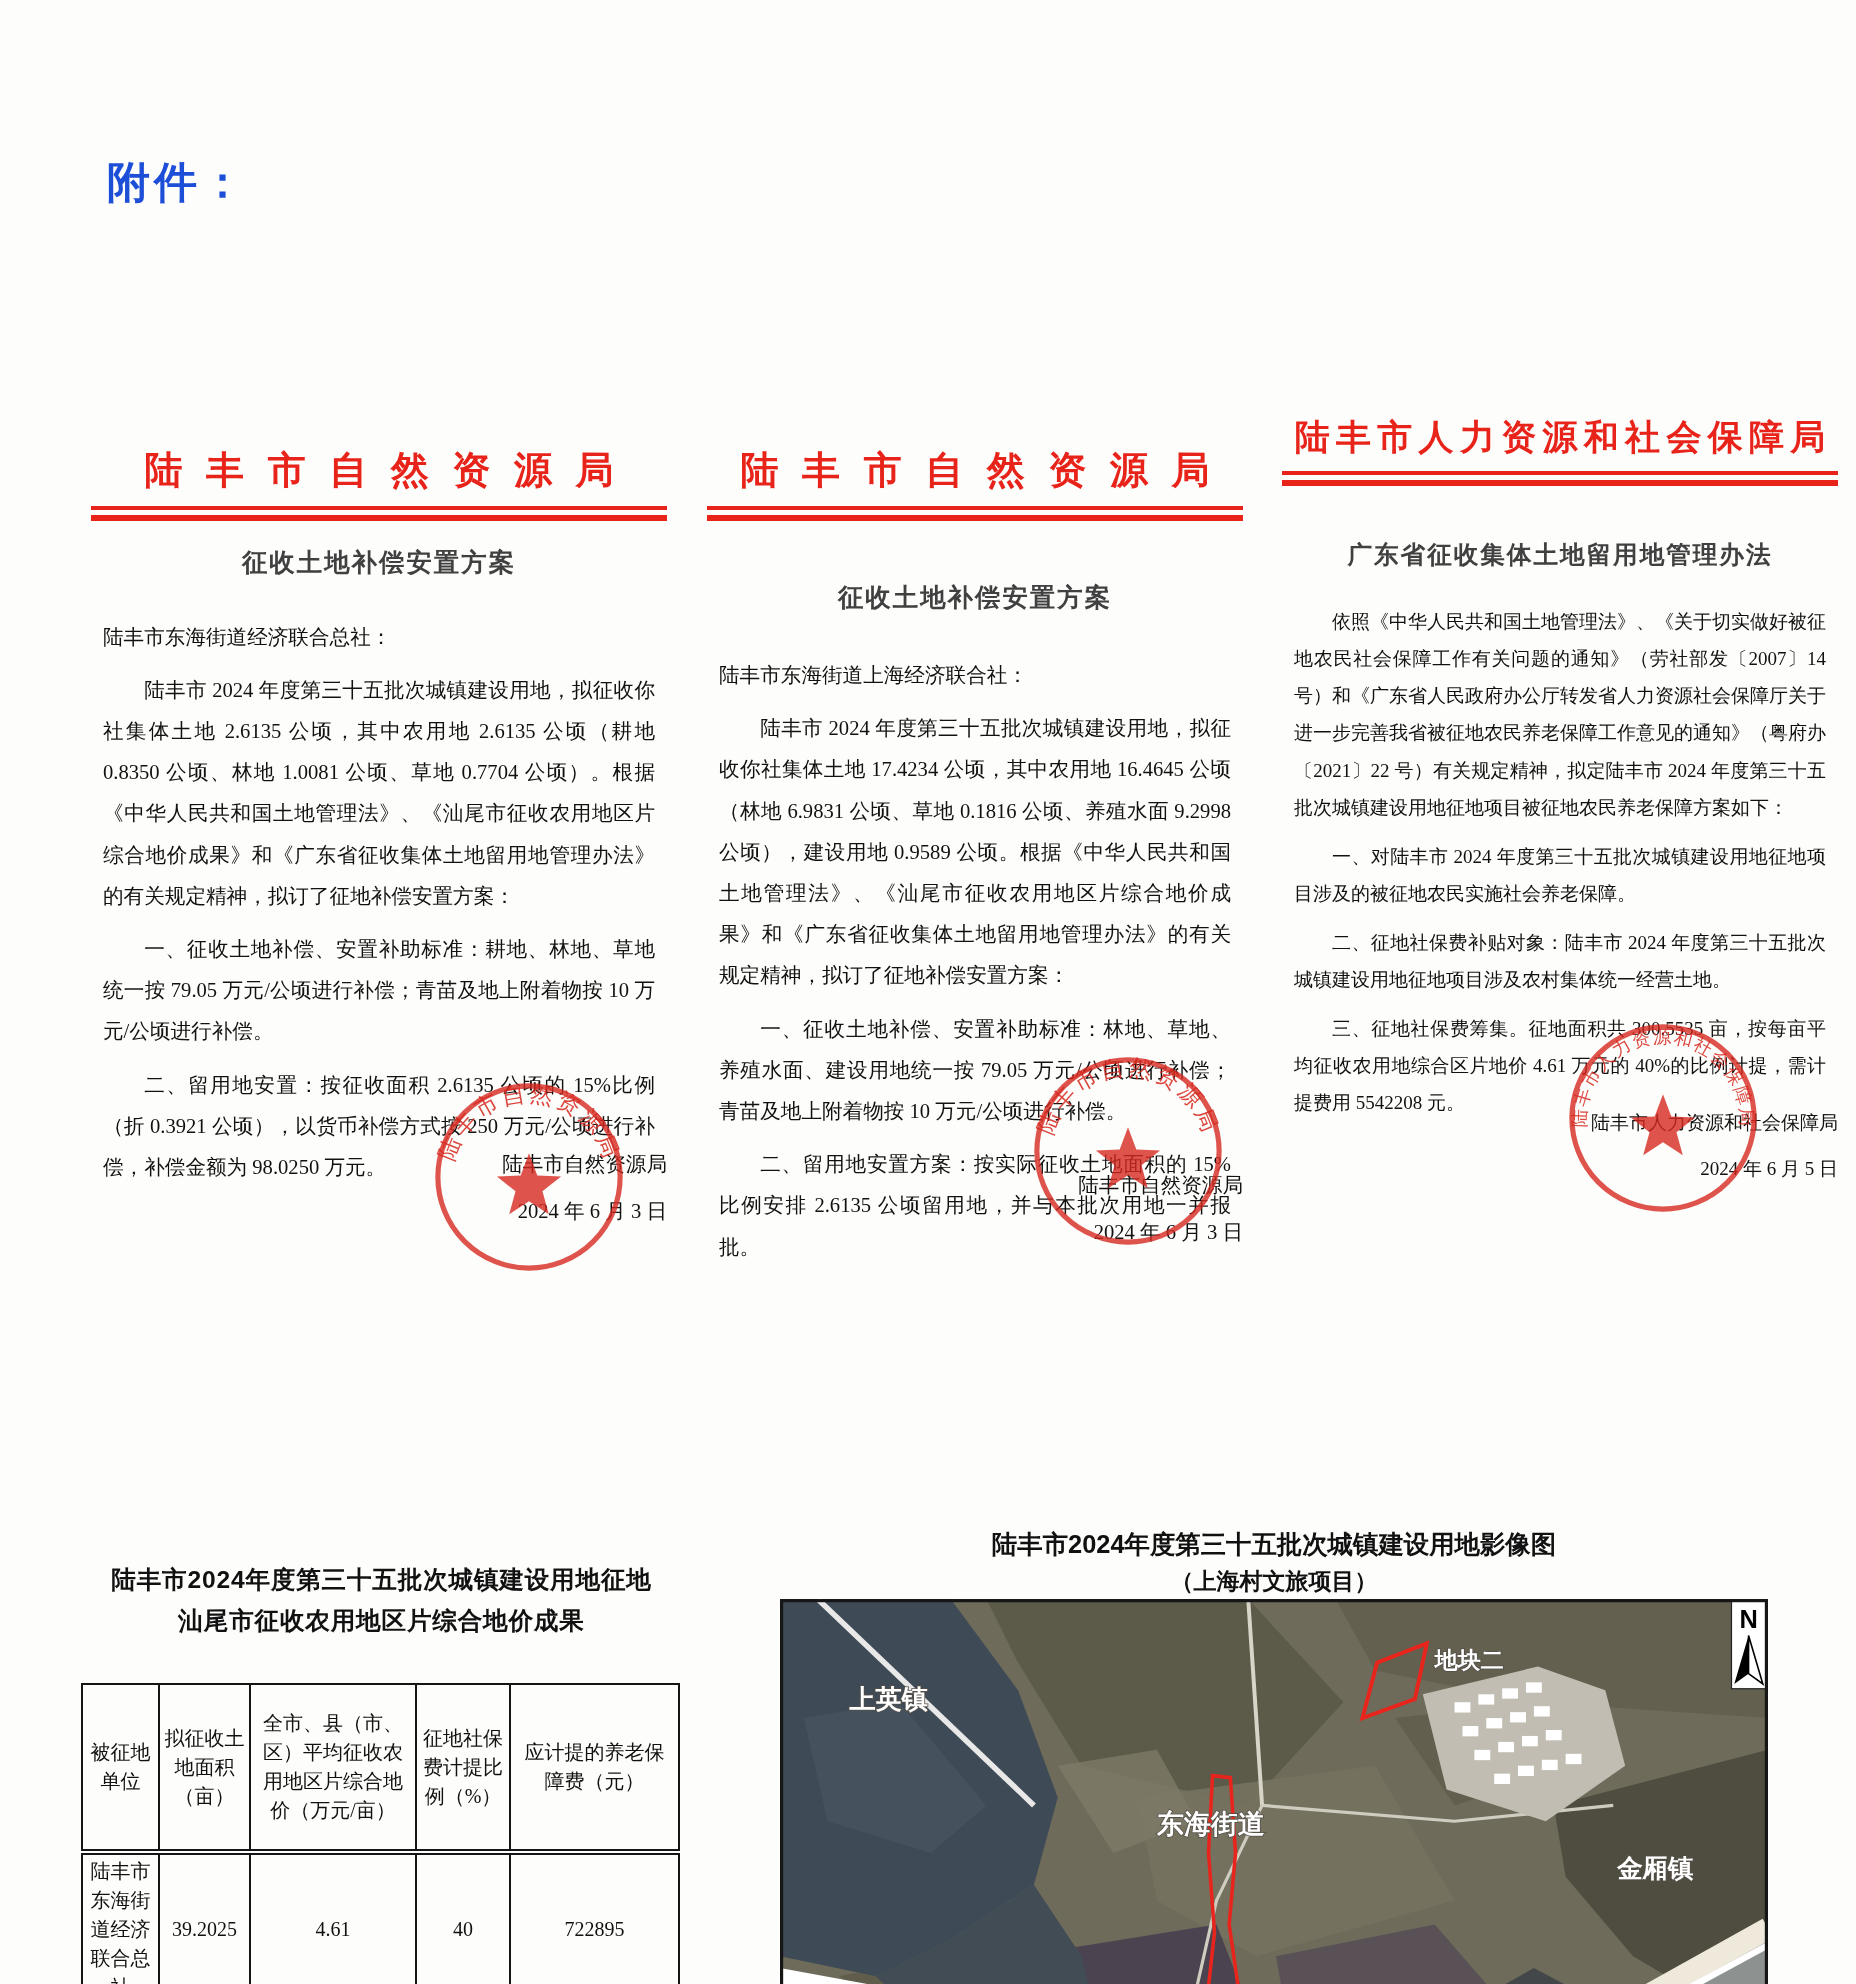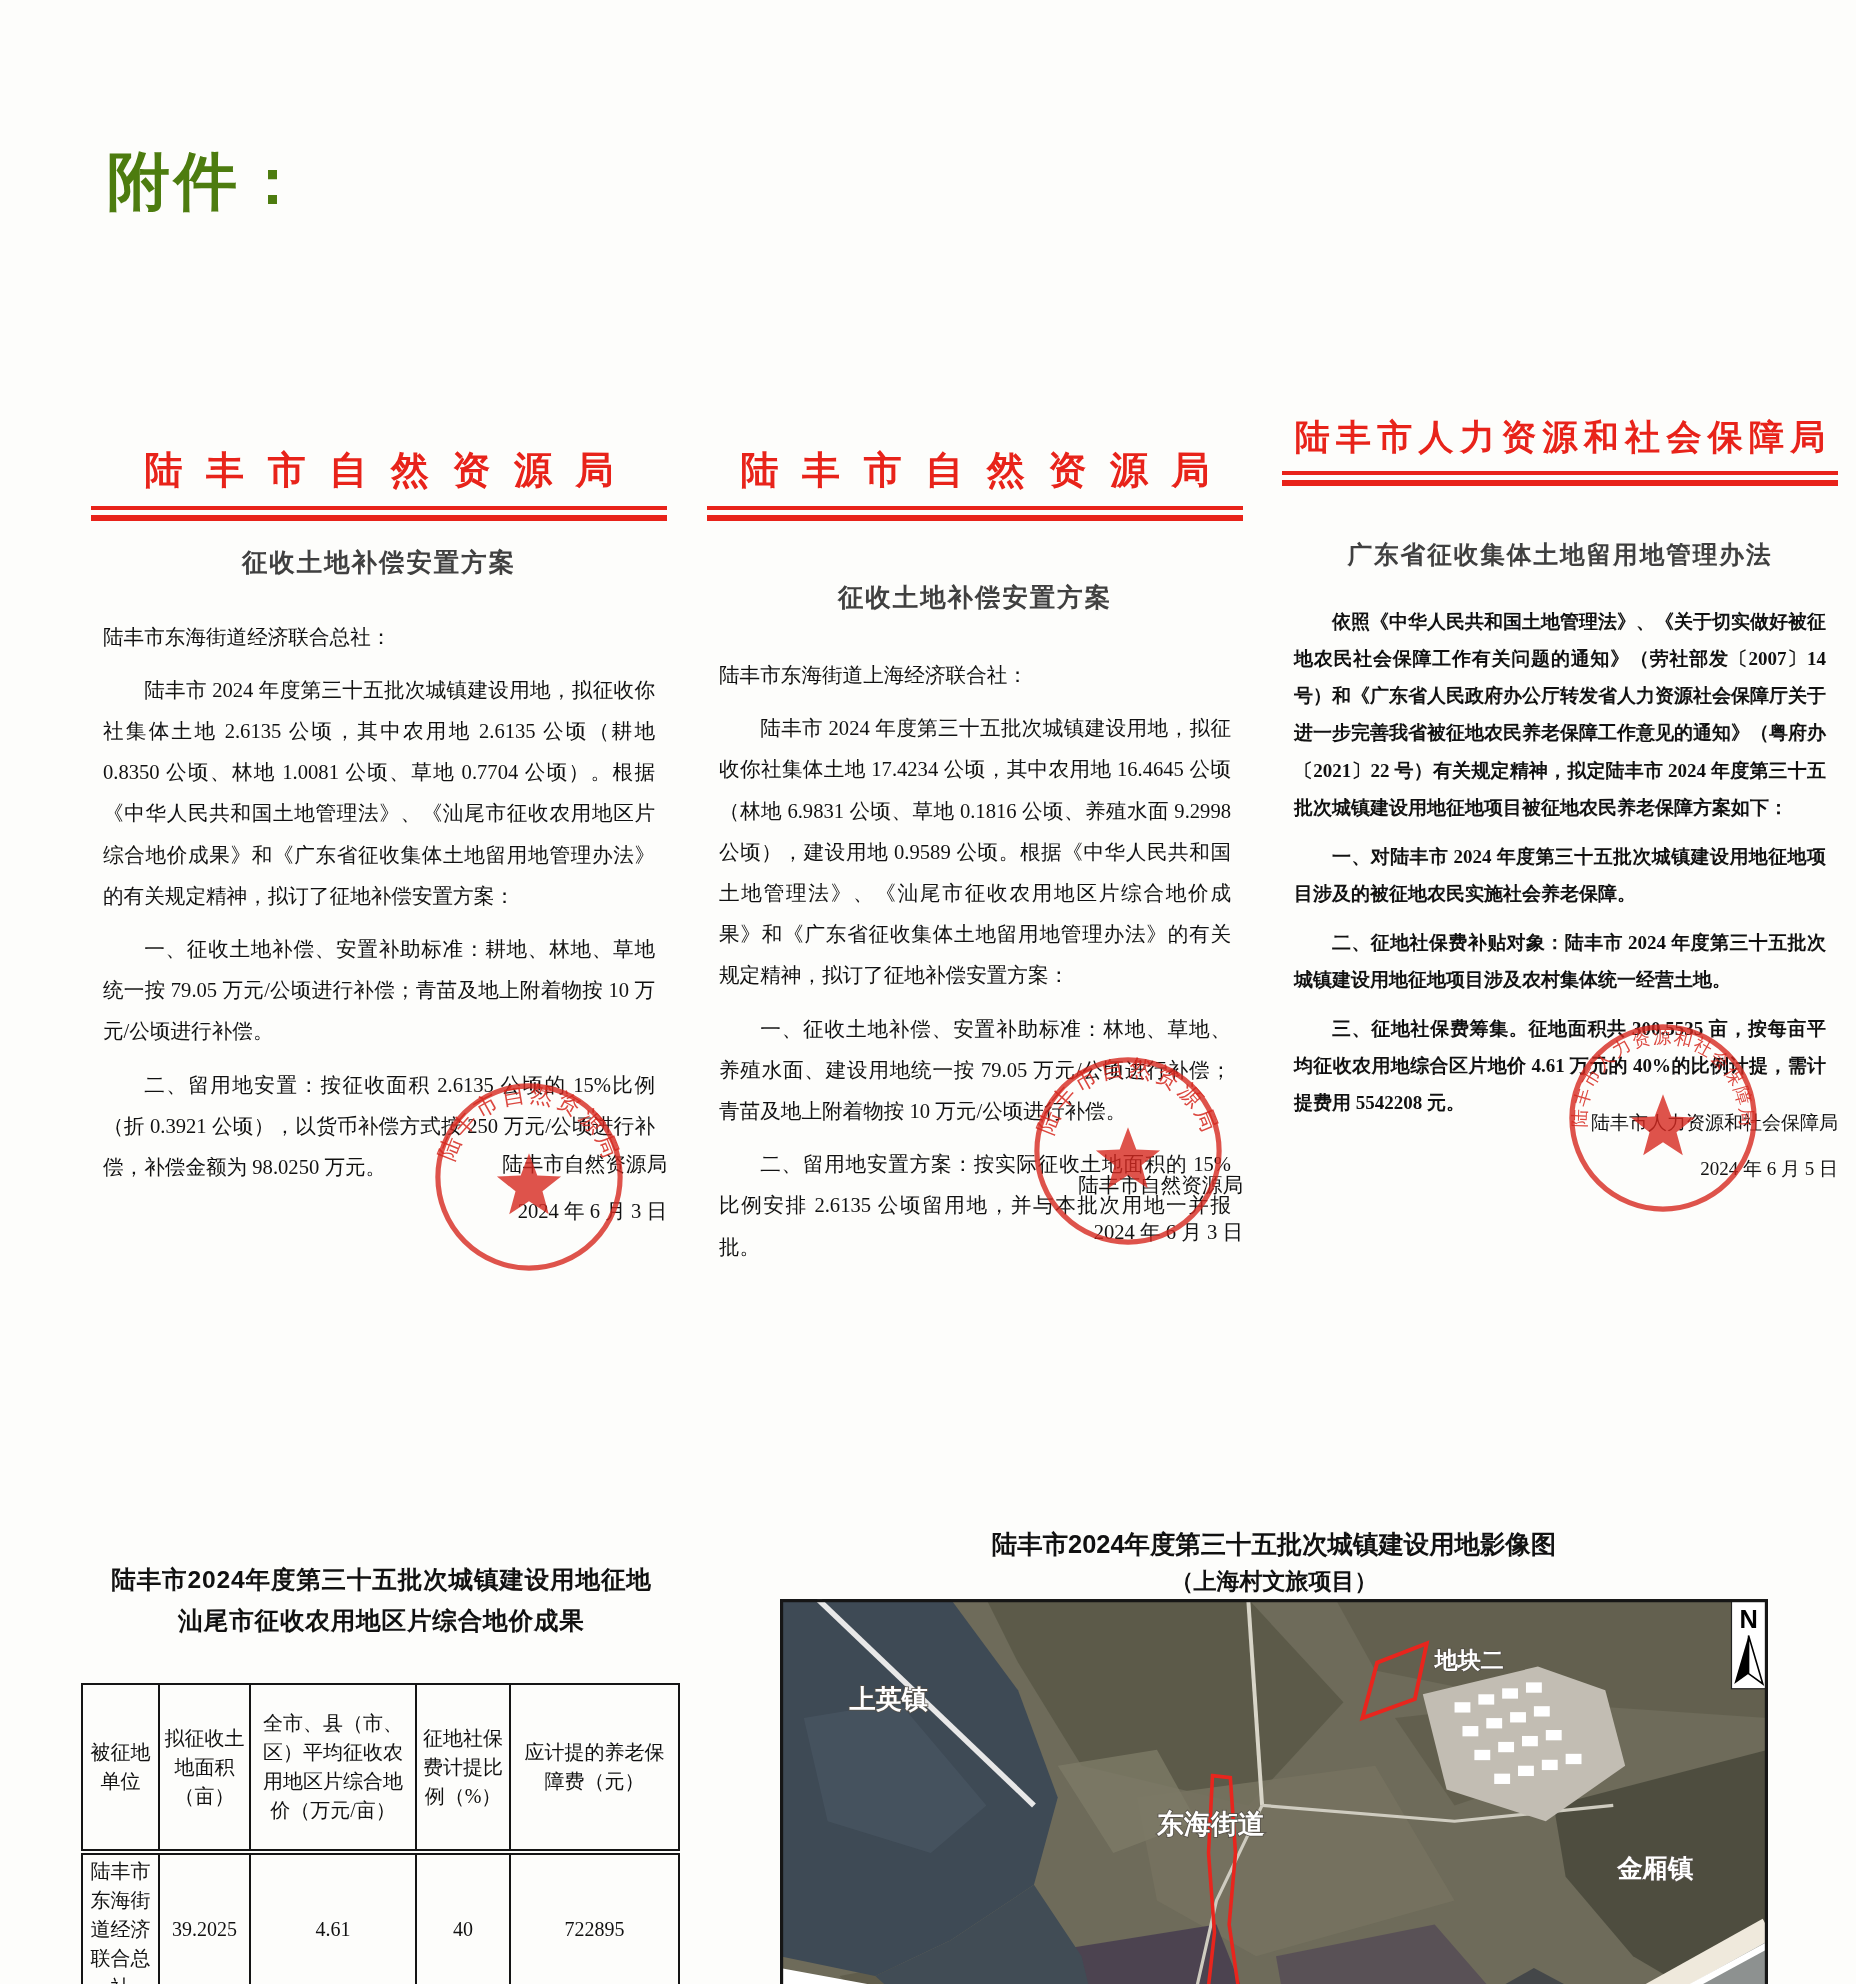--- a/index.html
+++ b/index.html
@@ -1,42 +1,42 @@
 <!DOCTYPE html>
 <html style="font-size:6.4px"><head>
 <meta charset="utf-8">
 <style>
   html,body{margin:0;padding:0;background:#e9e9e9;}
   #page{position:relative;width:1857px;height:2629px;background:#fdfdfb;overflow:hidden;
         font-family:"Liberation Serif","DejaVu Serif",serif;color:#111;}
   .abs{position:absolute;}
   
-  #attachment{left:107px;top:139px;font-family:"Liberation Sans","DejaVu Sans",sans-serif;
-              font-weight:bold;font-size:63px;letter-spacing:4px;color:#4d7c0f;}
+  #attachment{left:107px;top:154px;font-family:"Liberation Sans","DejaVu Sans",sans-serif;
+              font-weight:bold;font-size:43px;letter-spacing:4px;color:#1d4ed8;}
   
   .doc{position:absolute;top:445px;}
   #doc1{left:91px;width:576px;}
   #doc2{left:707px;width:536px;}
   #doc3{left:1282px;width:556px;top:414px;}
   .agency{font-weight:bold;color:#e8231a;text-align:center;white-space:nowrap;
           font-family:"Liberation Serif","DejaVu Serif",serif;}
   #doc1 .agency,#doc2 .agency{font-size:38px;letter-spacing:0.62em;margin-left:0.62em;}
   #doc3 .agency{font-size:35px;letter-spacing:0.18em;margin-left:0.18em;}
   .rules{margin-top:10.3px;}
   .rule-thin{height:3.6px;background:#e8231a;}
   .rule-gap{height:5.2px;}
   .rule-thick{height:6px;background:#e8231a;}
   .doc-title{font-weight:bold;text-align:center;color:#404040;font-size:25.4px;letter-spacing:0.08em;}
   #doc1 .doc-title{margin-top:24.6px;}
   #doc2 .doc-title{margin-top:60px;}
   #doc3 .doc-title{margin-top:47px;font-size:24.6px;line-height:1.8;}
   .doc-body{text-align:justify;}
   #doc1 .doc-body{margin-top:37px;font-size:20.6px;line-height:2.0;}
   #doc2 .doc-body{margin-top:40px;font-size:20.6px;line-height:2.0;}
-  #doc3 .doc-body{margin-top:26px;font-size:19px;line-height:1.95;font-weight:bold;}
+  #doc3 .doc-body{margin-top:26px;font-size:19px;line-height:1.95;}
   .doc-body p{margin:12px;text-indent:2em;}
   .doc-body p.salutation{text-indent:0;}
   .sig-name,.sig-date{position:absolute;width:100%;text-align:right;font-size:20.6px;}
   #doc3 .sig-name,#doc3 .sig-date{font-size:19px;}
   
   .seal{position:absolute;pointer-events:none;}
   
   #table-block{left:81px;top:1560px;width:601px;}
   #table-title{font-family:"Liberation Sans","DejaVu Sans",sans-serif;font-weight:bold;
                font-size:24.6px;line-height:1.65;text-align:center;white-space:pre-line;letter-spacing:0.8px;}

